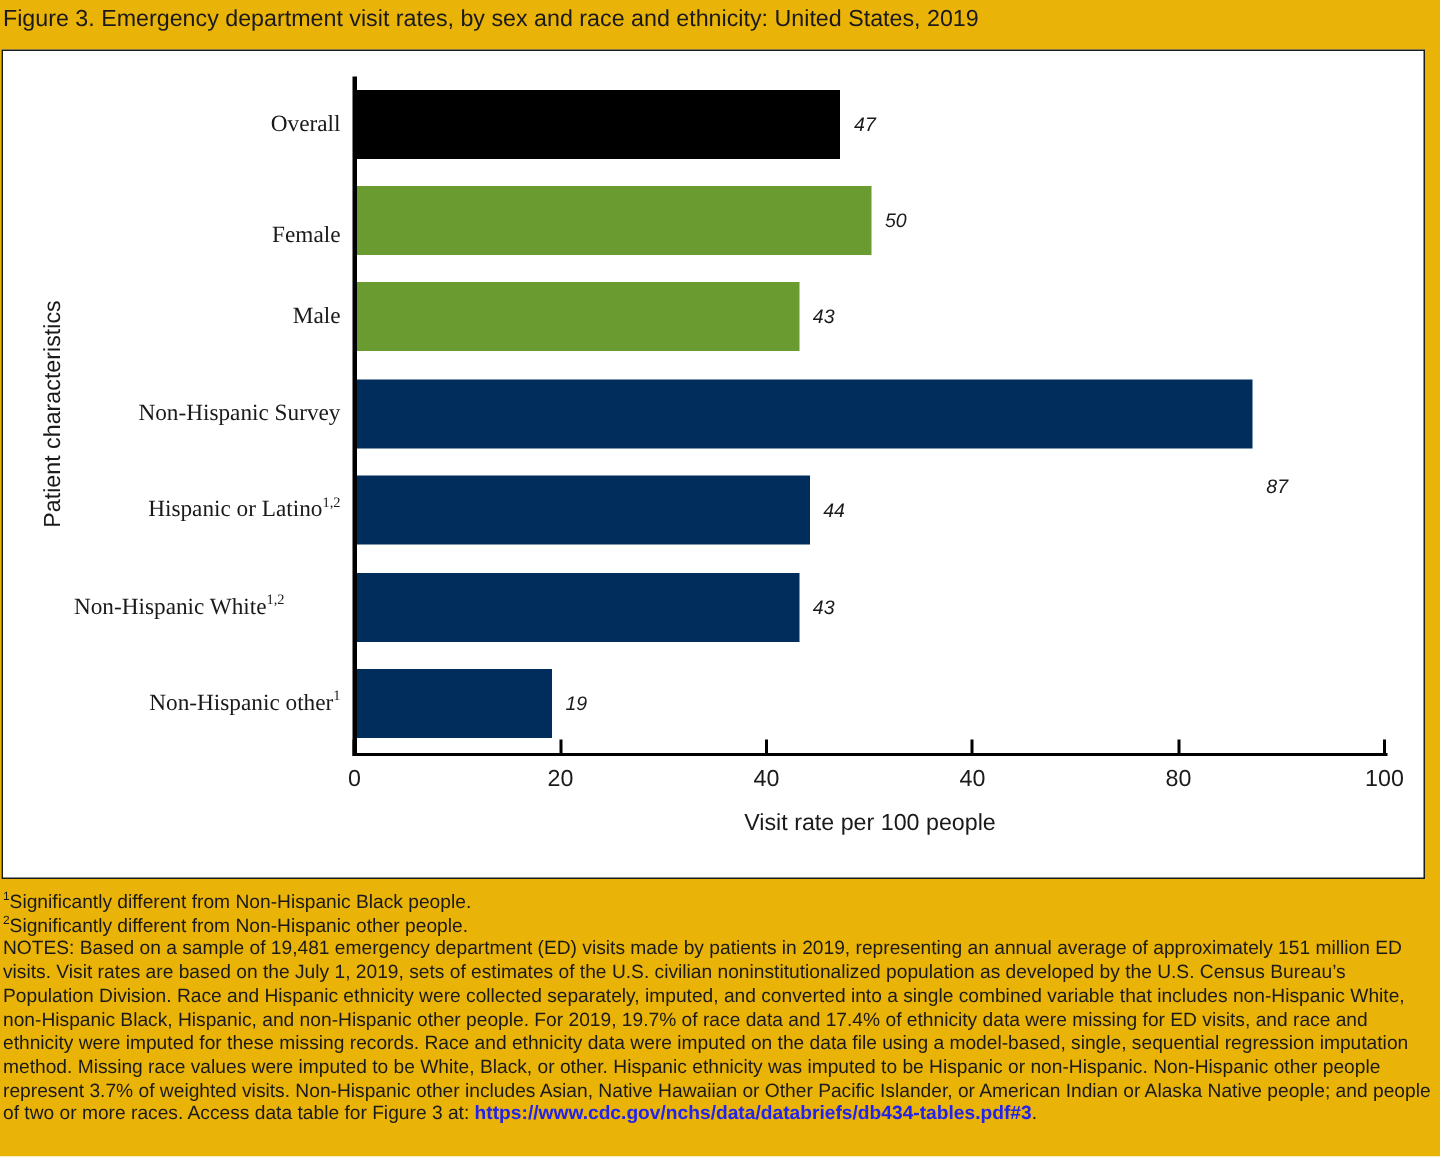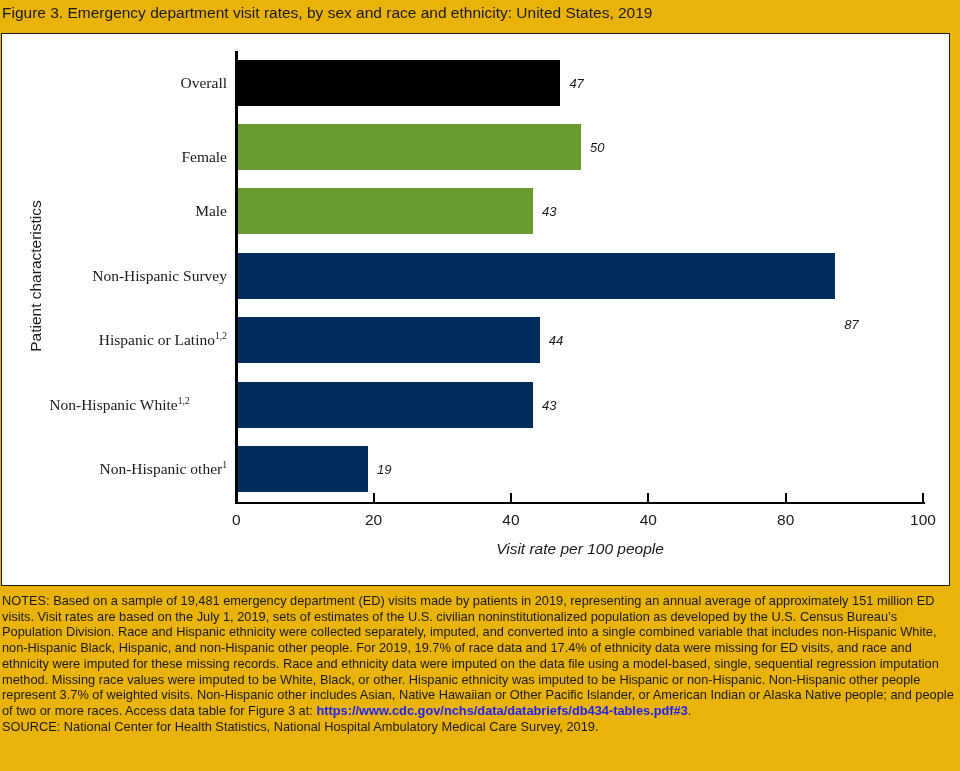--- a/index.html
+++ b/index.html
@@ -18,21 +18,21 @@
   }
   .y-axis-line{position:absolute;left:233px;top:16.5px;width:2.5px;height:453.5px;background:#000;}
   .x-axis-line{position:absolute;left:233px;top:467.5px;width:690px;height:2.5px;background:#000;}
   .tick{position:absolute;top:458.5px;width:2px;height:9px;background:#000;}
   .tick-label{
     position:absolute;top:477px;transform:translateX(-50%);
     font-size:15.5px;white-space:nowrap;
   }
   .x-axis-title{
     position:absolute;left:578px;top:506px;transform:translateX(-50%);
-    font-size:15.5px;white-space:nowrap;font-style:italic;
+    font-size:15.5px;white-space:nowrap;
   }
   .category-label{
     position:absolute;left:10px;width:215px;text-align:right;
     transform:translateY(-50%);font-size:15.5px;white-space:nowrap;font-family:Liberation Serif, serif;
   }
   .bar{position:absolute;left:235.5px;height:46px;}
   .bar-value-label{
     position:absolute;transform:translateY(-50%);font-size:13px;white-space:nowrap;font-style:italic;
   }
   sup{font-size:0.62em;line-height:0;}
@@ -92,17 +92,18 @@
         <div class="tick" style="left: 782.65px;"></div>
         <div class="tick-label" style="left: 783.65px;">80</div>
         <div class="tick" style="left: 920px;"></div>
         <div class="tick-label" style="left: 921px; text-align: center;">100</div>
       </div>
 
     <div class="x-axis-title">Visit rate per 100 people</div>
   </div>
 
   <div class="footnotes">
+    <div><sup>1</sup><span>Significantly different from Non-Hispanic Black people.</span></div>
+    <div><sup>2</sup><span>Significantly different from Non-Hispanic other people.</span></div>
     <p><span>NOTES: Based on a sample of 19,481 emergency department (ED) visits made by patients in 2019, representing an annual average of approximately 151 million ED visits. Visit rates are based on the July 1, 2019, sets of estimates of the U.S. civilian noninstitutionalized population as developed by the U.S. Census Bureau’s Population Division. Race and Hispanic ethnicity were collected separately, imputed, and converted into a single combined variable that includes non-Hispanic White, non-Hispanic Black, Hispanic, and non-Hispanic other people. For 2019, 19.7% of race data and 17.4% of ethnicity data were missing for ED visits, and race and ethnicity were imputed for these missing records. Race and ethnicity data were imputed on the data file using a model-based, single, sequential regression imputation method. Missing race values were imputed to be White, Black, or other. Hispanic ethnicity was imputed to be Hispanic or non-Hispanic. Non-Hispanic other people represent 3.7% of weighted visits. Non-Hispanic other includes Asian, Native Hawaiian or Other Pacific Islander, or American Indian or Alaska Native people; and people of two or more races. Access data table for Figure 3 at: </span><a class="cdc-link" href="#" style="color: rgb(34, 34, 238);">https://www.cdc.gov/nchs/data/databriefs/db434-tables.pdf#3</a><span>.</span></p>
-    <div>SOURCE: National Center for Health Statistics, National Hospital Ambulatory Medical Care Survey, 2019.</div>
   </div>
 
 </div>
 
 </body></html>

